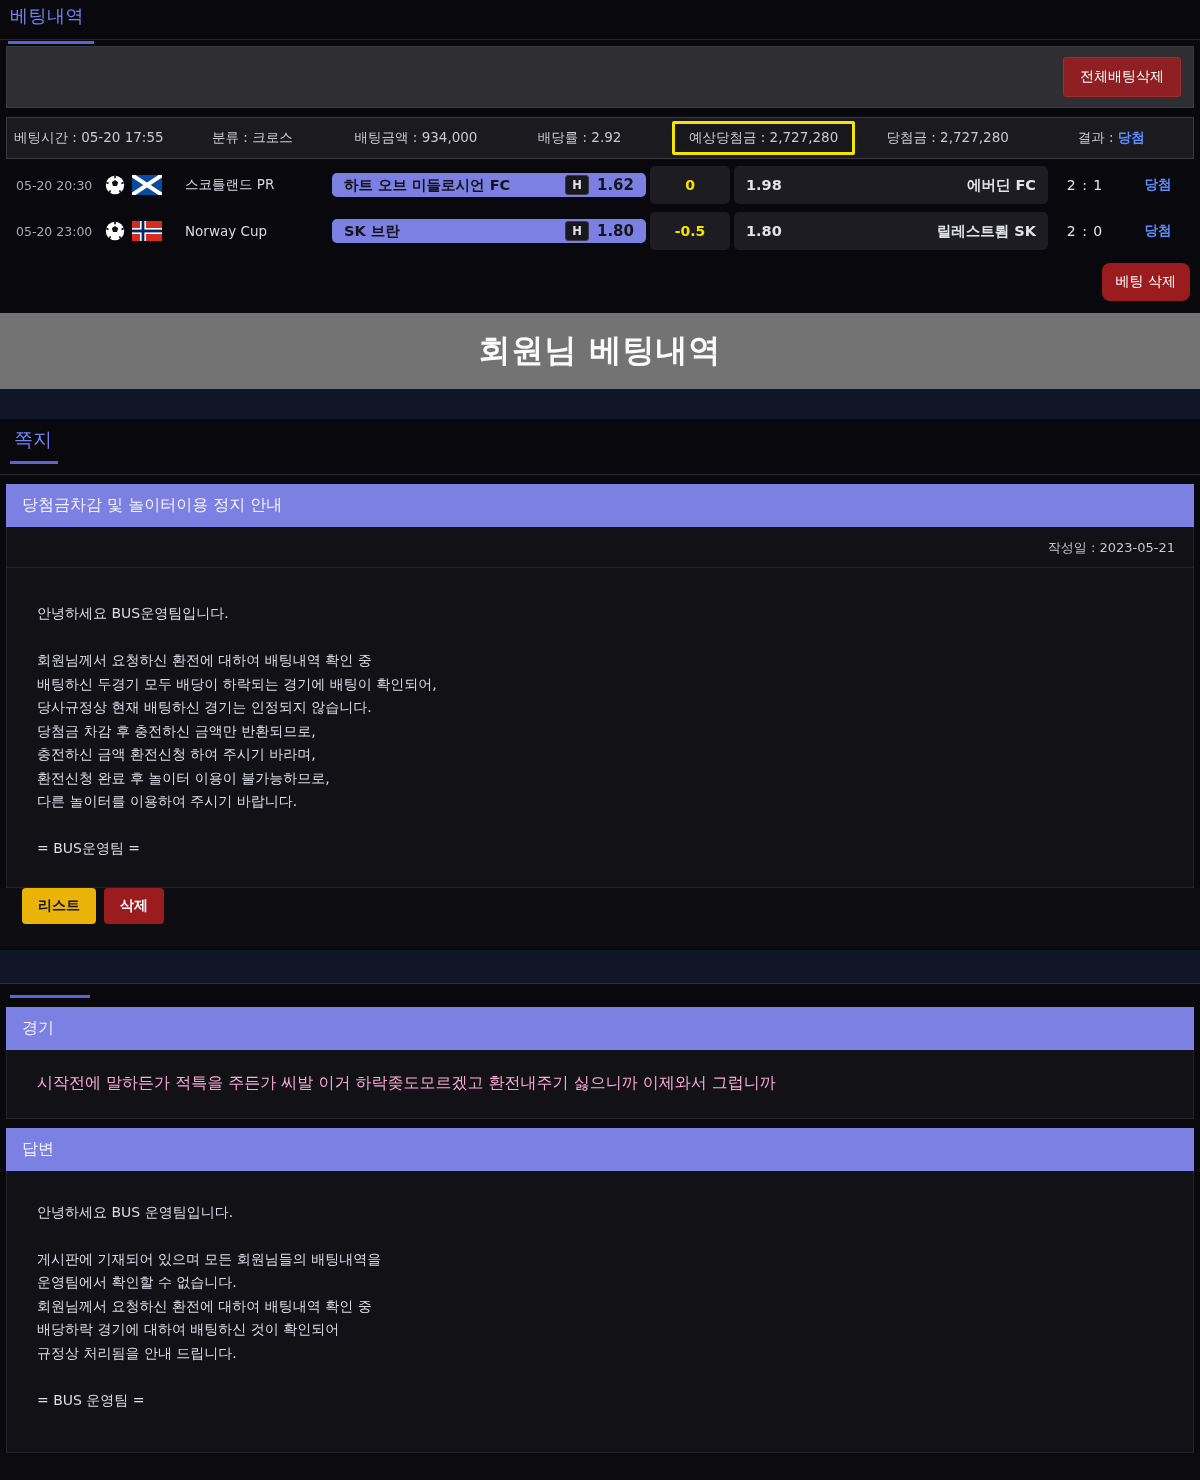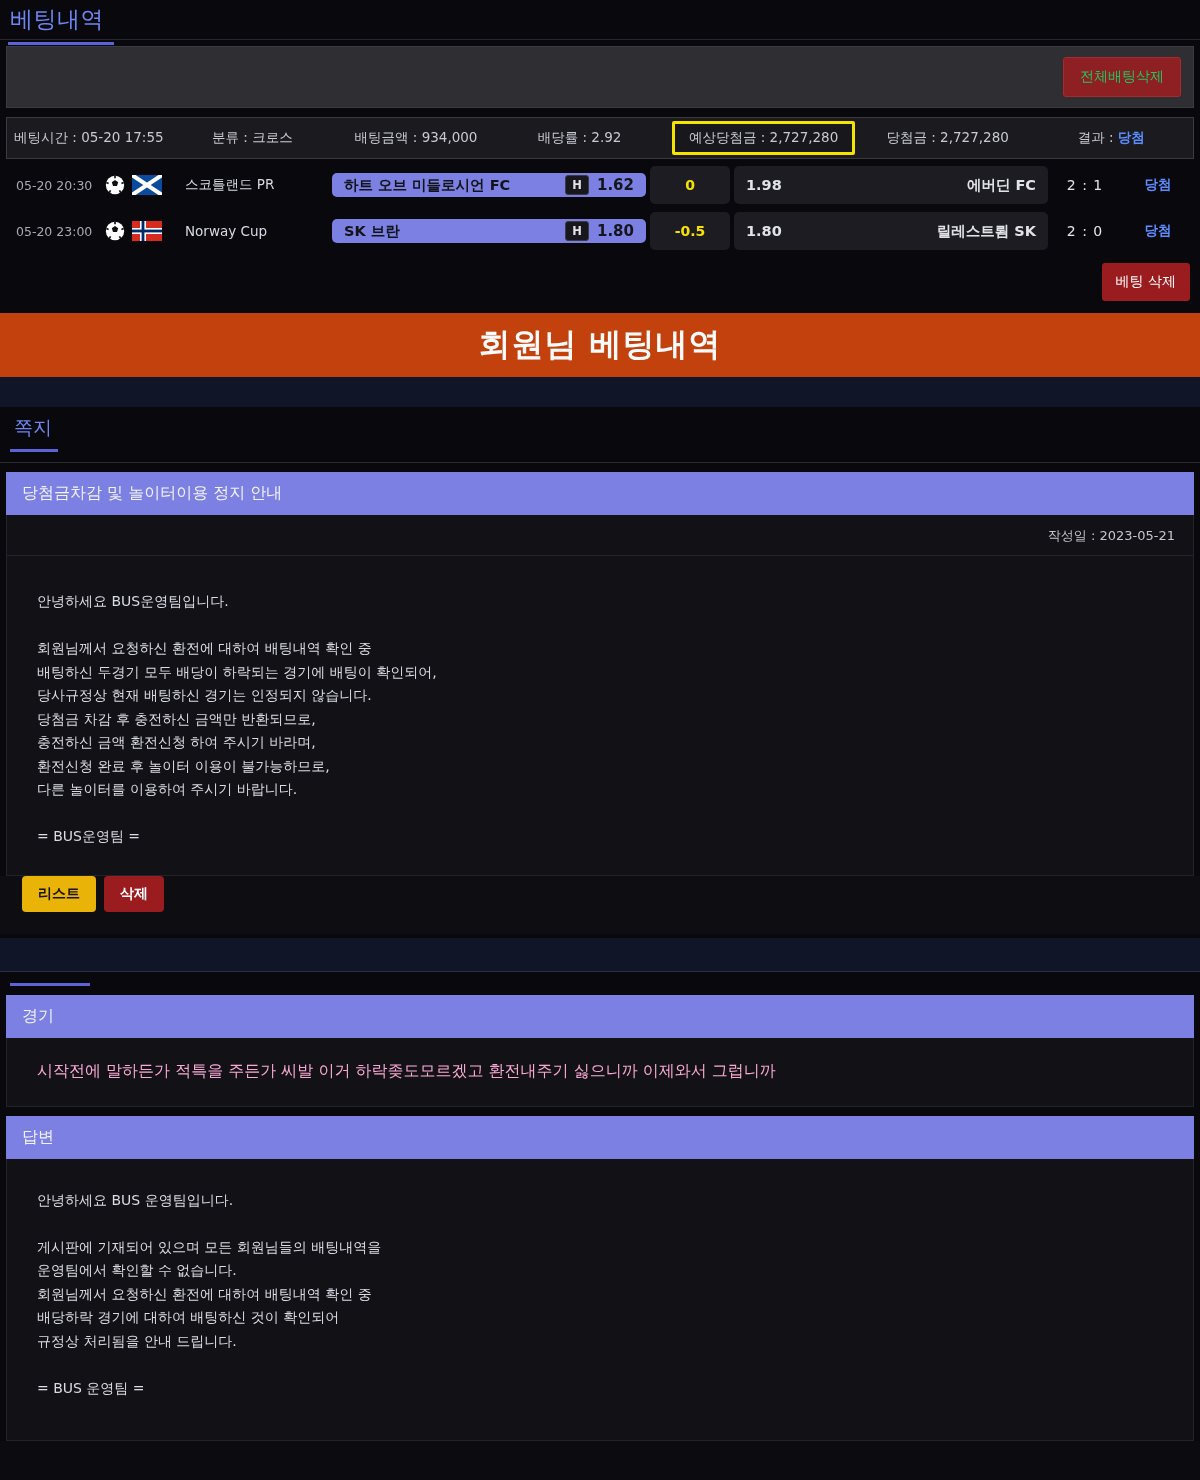--- a/index.html
+++ b/index.html
@@ -14,23 +14,23 @@
   
   .bet-section { background: #08080d; }
   .tabbar {
     height: 40px;
     background: #08080d;
     position: relative;
     border-bottom: 1px solid #26262e;
   }
   .tab {
     display: inline-block;
-    padding: 4px 14px 9px 10px;
+    padding: 4px 14px 15px 10px;
     color: #6f86f0;
-    font-size: 23px;
+    font-size: 18px;
     letter-spacing: 0.5px;
     position: relative;
   }
   .tab::after {
     content: "";
     position: absolute;
     left: 8px; right: 4px; bottom: -1px;
     height: 3px;
     background: #5b63d6;
   }
@@ -45,31 +45,31 @@
     padding-right: 12px;
   }
   .btn {
     border: none;
     cursor: pointer;
     font-family: inherit;
     border-radius: 3px;
   }
   .btn-danger {
     background: #8e1f22;
-    color: #22c55e;
+    color: #ffffff;
     font-size: 14px;
     padding: 10px 16px;
     border: 1px solid #a52b2e;
   }
   .btn-danger-solid {
     background: #9b1c1f;
     color: #ffffff;
     font-size: 14px;
     padding: 10px 14px;
-    border-radius: 3px;
+    border-radius: 8px;
   }
 
   .summary {
     margin: 9px 6px 0 6px;
     background: #1a1a1f;
     border: 1px solid #3a3a40;
     height: 42px;
     display: flex;
     align-items: center;
     font-size: 13.5px;
@@ -148,22 +148,22 @@
     color: #e2e2ea;
   }
   .opp-odd { color: #e2e2ea; font-weight: bold; }
   .m-score { width: 74px; text-align: center; font-size: 14px; color: #e5e5e5; letter-spacing: 1px; }
   .m-result { width: 72px; text-align: center; font-size: 13.5px; color: #5b8dff; font-weight: bold; }
 
   .del-row { display: flex; justify-content: flex-end; padding: 8px 10px 12px 0; }
 
   
   .title-banner {
-    background: #c2410c;
-    height: 64px;
+    background: #737373;
+    height: 76px;
     display: flex;
     align-items: center;
     justify-content: center;
     color: #fafafa;
     font-size: 32px;
     font-weight: bold;
     letter-spacing: 1px;
   }
   .gap-navy { height: 30px; background: #101528; }
   .gap-navy-2 { height: 34px; background: #101528; border-bottom: 1px solid #2a2f46; }

